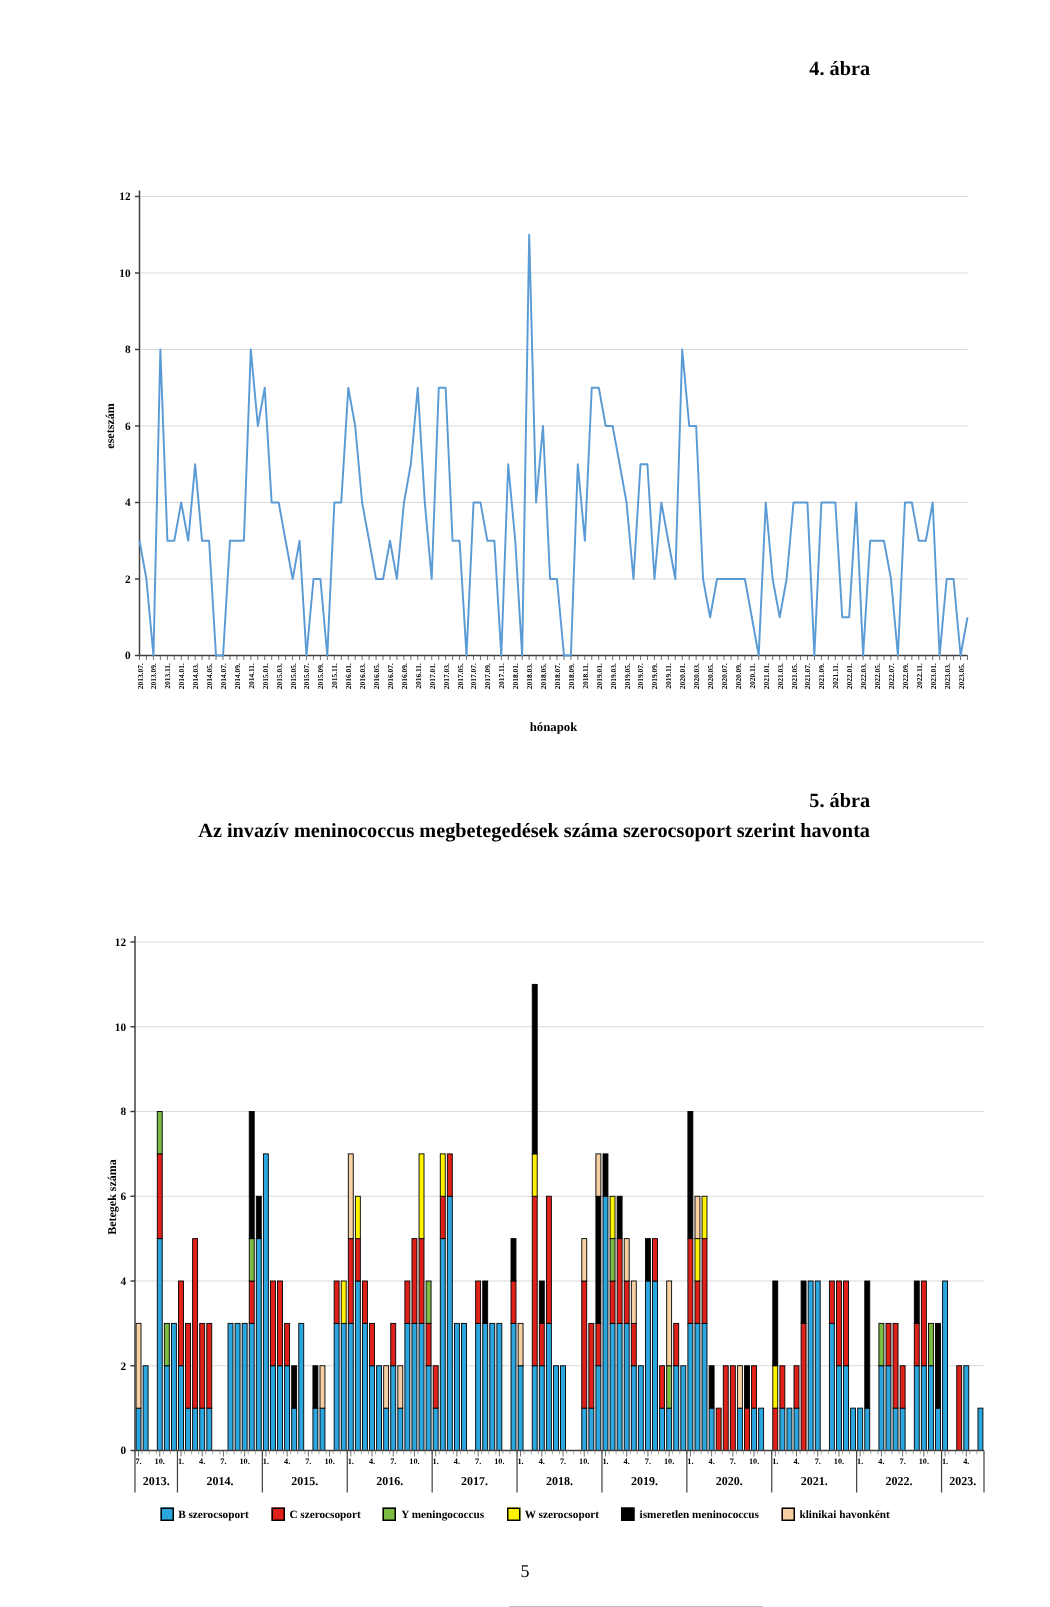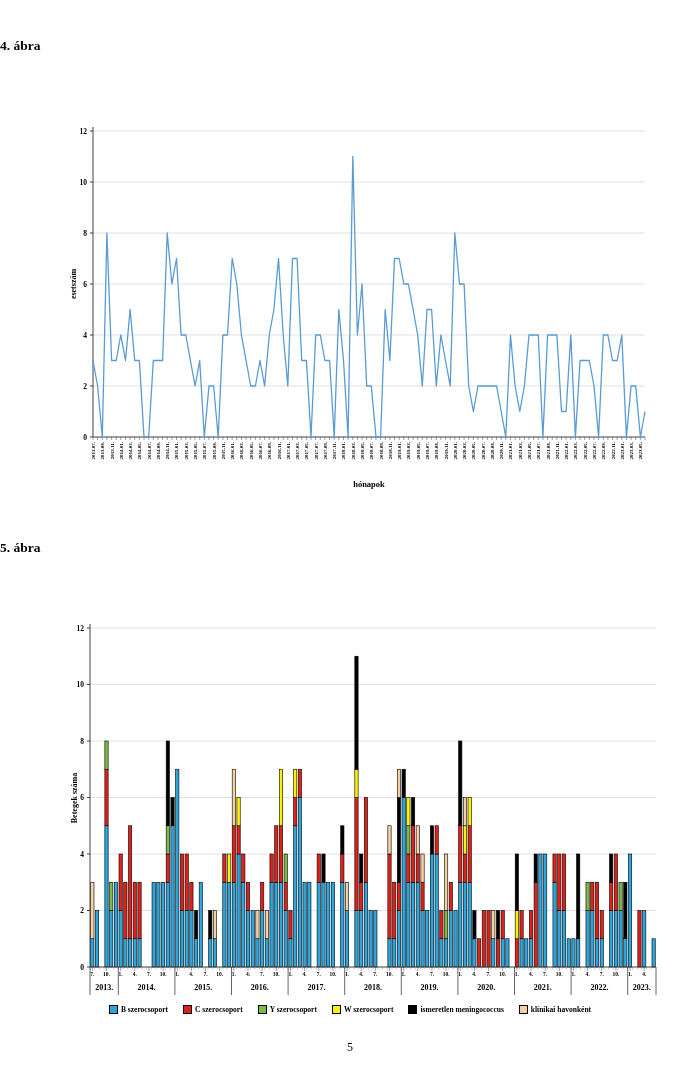--- a/index.html
+++ b/index.html
@@ -1,24 +1,24 @@
 <!DOCTYPE html>
 <html><head>
 <meta charset="utf-8">
 <style>
   html,body{margin:0;padding:0;background:#888;}
   .page{
     position:relative;width:700px;height:1071px;background:#ffffff;
     font-family:"Liberation Serif", serif;color:#000;overflow:hidden;
     margin:0 auto;
   }
-  .fig-title{position:absolute;left:0;width:580px;text-align:left;
+  .fig-title{position:absolute;left:0;width:580px;text-align:right;
     font-weight:bold;font-size:13.5px;line-height:20px;}
   #fig4-title{top:36px;}
-  #fig5-title{top:538px;}
+  #fig5-title{top:524px;}
   svg{position:absolute;left:0;display:block;}
   #chart4{top:118px;}
   #chart5{top:618px;}
   .legend{position:absolute;top:1001px;left:0;width:700px;height:16px;
     display:flex;justify-content:center;align-items:center;gap:15px;}
   .legend-item{display:flex;align-items:center;gap:3px;}
   .legend-swatch{width:7px;height:7px;border:1px solid #000;display:inline-block;}
   .legend-label{font-size:7.5px;font-weight:bold;white-space:nowrap;}
   .page-number{position:absolute;top:1040px;left:0;width:700px;text-align:center;
     font-size:12px;}
@@ -246,20 +246,21 @@
       </g>
       <polyline points="93.0,242.5 97.6,268.0 102.3,319.0 106.9,115.0 111.6,242.5 116.2,242.5 120.8,217.0 125.5,242.5 130.1,191.5 134.7,242.5 139.4,242.5 144.0,319.0 148.7,319.0 153.3,242.5 157.9,242.5 162.6,242.5 167.2,115.0 171.9,166.0 176.5,140.5 181.1,217.0 185.8,217.0 190.4,242.5 195.1,268.0 199.7,242.5 204.3,319.0 209.0,268.0 213.6,268.0 218.2,319.0 222.9,217.0 227.5,217.0 232.2,140.5 236.8,166.0 241.4,217.0 246.1,242.5 250.7,268.0 255.4,268.0 260.0,242.5 264.6,268.0 269.3,217.0 273.9,191.5 278.5,140.5 283.2,217.0 287.8,268.0 292.5,140.5 297.1,140.5 301.7,242.5 306.4,242.5 311.0,319.0 315.7,217.0 320.3,217.0 324.9,242.5 329.6,242.5 334.2,319.0 338.8,191.5 343.5,242.5 348.1,319.0 352.8,38.5 357.4,217.0 362.0,166.0 366.7,268.0 371.3,268.0 376.0,319.0 380.6,319.0 385.2,191.5 389.9,242.5 394.5,140.5 399.2,140.5 403.8,166.0 408.4,166.0 413.1,191.5 417.7,217.0 422.3,268.0 427.0,191.5 431.6,191.5 436.3,268.0 440.9,217.0 445.5,242.5 450.2,268.0 454.8,115.0 459.5,166.0 464.1,166.0 468.7,268.0 473.4,293.5 478.0,268.0 482.6,268.0 487.3,268.0 491.9,268.0 496.6,268.0 501.2,293.5 505.8,319.0 510.5,217.0 515.1,268.0 519.8,293.5 524.4,268.0 529.0,217.0 533.7,217.0 538.3,217.0 542.9,319.0 547.6,217.0 552.2,217.0 556.9,217.0 561.5,293.5 566.1,293.5 570.8,217.0 575.4,319.0 580.1,242.5 584.7,242.5 589.3,242.5 594.0,268.0 598.6,319.0 603.3,217.0 607.9,217.0 612.5,242.5 617.2,242.5 621.8,217.0 626.4,319.0 631.1,268.0 635.7,268.0 640.4,319.0 645.0,293.5" fill="none" stroke="#5B9BD5" stroke-width="1.3" stroke-linejoin="round"></polyline>
       <g>
         <text x="76" y="166" text-anchor="middle" font-size="8" font-weight="bold" transform="rotate(-90 76 166)">esetszám</text>
         <text x="369" y="369" text-anchor="middle" font-size="8.5" font-weight="bold">hónapok</text>
       </g>
     </svg>
 
   <div class="fig-title" id="fig5-title">
     <div>5. ábra</div>
+    <div>Az invazív meninococcus megbetegedések száma szerocsoport szerint havonta</div>
   </div>
 
   <svg id="chart5" width="700" height="383">
       <g>
         <line x1="90" y1="292.5" x2="656" y2="292.5" stroke="#D9D9D9" stroke-width="0.8"></line>
         <line x1="90" y1="236" x2="656" y2="236" stroke="#D9D9D9" stroke-width="0.8"></line>
         <line x1="90" y1="179.5" x2="656" y2="179.5" stroke="#D9D9D9" stroke-width="0.8"></line>
         <line x1="90" y1="123" x2="656" y2="123" stroke="#D9D9D9" stroke-width="0.8"></line>
         <line x1="90" y1="66.5" x2="656" y2="66.5" stroke="#D9D9D9" stroke-width="0.8"></line>
         <line x1="90" y1="10" x2="656" y2="10" stroke="#D9D9D9" stroke-width="0.8"></line>
@@ -728,29 +729,29 @@
       <span class="legend-item">
         <span class="legend-swatch" style="background: rgb(43, 166, 222);"></span>
         <span class="legend-label">B szerocsoport</span>
       </span>
       <span class="legend-item">
         <span class="legend-swatch" style="background: rgb(224, 33, 25);"></span>
         <span class="legend-label">C szerocsoport</span>
       </span>
       <span class="legend-item">
         <span class="legend-swatch" style="background: rgb(125, 187, 66);"></span>
-        <span class="legend-label">Y szerocsoport</span>
+        <span class="legend-label">Y meningococcus</span>
       </span>
       <span class="legend-item">
         <span class="legend-swatch" style="background: rgb(255, 242, 0);"></span>
         <span class="legend-label">W szerocsoport</span>
       </span>
       <span class="legend-item">
         <span class="legend-swatch" style="background: rgb(0, 0, 0);"></span>
-        <span class="legend-label">ismeretlen meningococcus</span>
+        <span class="legend-label">ismeretlen meninococcus</span>
       </span>
       <span class="legend-item">
         <span class="legend-swatch" style="background: rgb(246, 207, 162);"></span>
         <span class="legend-label">klinikai havonként</span>
       </span>
     </div>
 
   <div class="page-number">5</div>
 
 </div>

